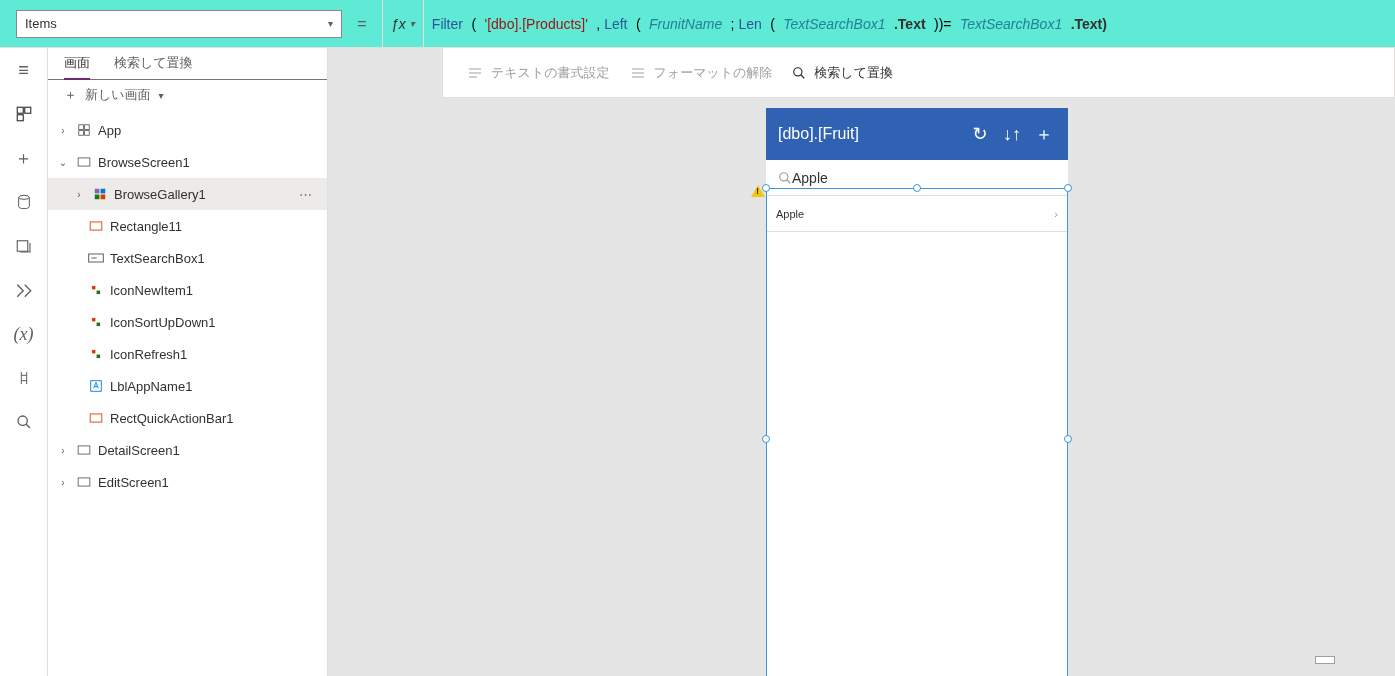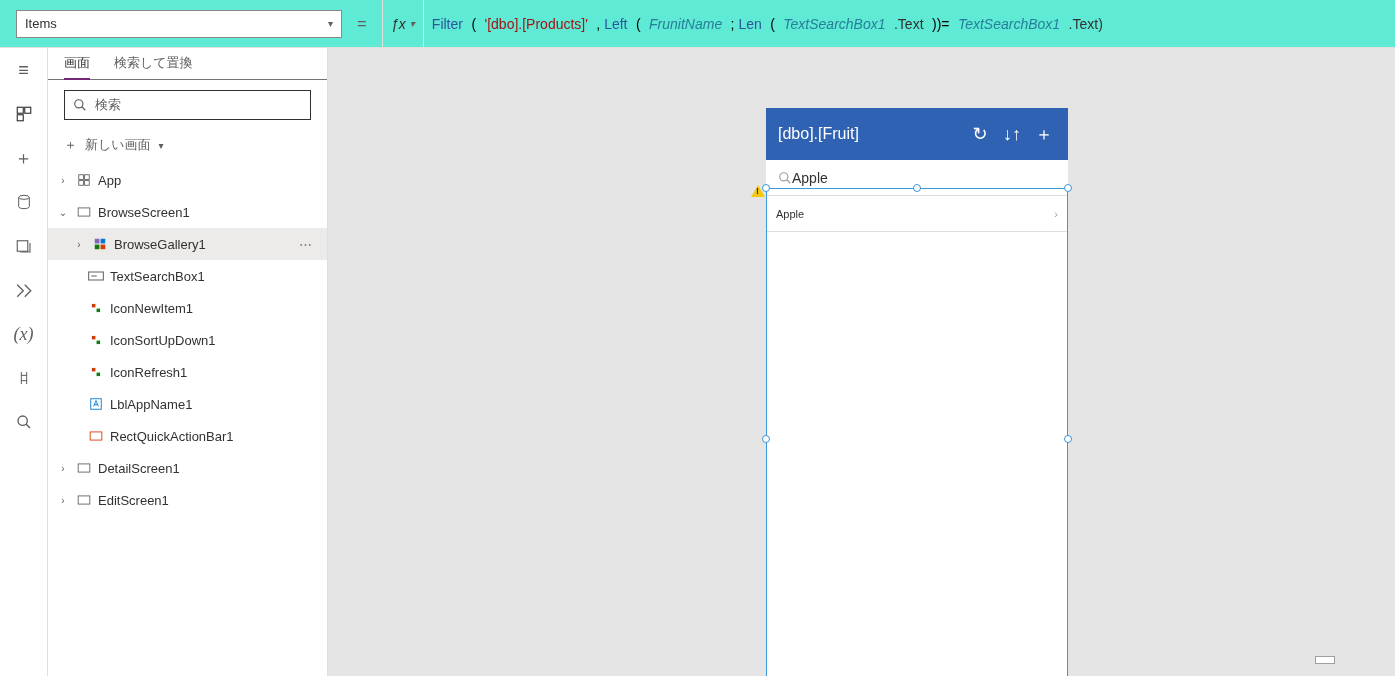--- a/index.html
+++ b/index.html
@@ -5,21 +5,21 @@
   * { box-sizing: border-box; margin: 0; padding: 0; font-family: "Segoe UI", sans-serif; }
   body { width: 1395px; height: 676px; background: #f3f2f1; overflow: hidden; }
 
   
   .formula-row { height: 48px; display: flex; align-items: center; background: #5eead4; border-bottom: 1px solid #e1dfdd; }
   .prop-dd { margin-left: 16px; width: 326px; height: 28px; border: 1px solid #8a8886; background: #fff; display:flex; align-items:center; justify-content:space-between; padding:0 8px; font-size:13px; color:#323130;}
   .eq { width: 40px; text-align:center; color:#605e5c; font-size:16px;}
   .fx-btn { display:flex; align-items:center; gap:4px; padding:0 8px; border-left:1px solid #e1dfdd; border-right:1px solid #e1dfdd; height:100%; font-style:italic; font-size:14px; color:#323130;}
   .fx-btn .chev { font-size:10px; color:#605e5c;}
   .formula-text { flex:1; padding:0 8px; font-family:Consolas,monospace; font-size:14px; white-space:nowrap; overflow:hidden;}
-  .tok-fn{color:#2b579a;} .tok-str{color:#a31515;} .tok-var{color:#267f99; font-style:italic;} .tok-prop{color:#323130;}
+  .tok-fn{color:#2b579a;} .tok-str{color:#a31515;} .tok-var{color:#267f99; font-style:italic;} .tok-prop{color:#323130;font-weight:bold;}
 
   
   .main { display:flex; height:636px;}
   .rail { width:48px; background:#fff; border-right:1px solid #e1dfdd; display:flex; flex-direction:column; align-items:center; padding-top:12px; gap:24px;}
   .rail .ico { width:20px; height:20px; color:#605e5c; display:flex; align-items:center; justify-content:center; font-size:18px; cursor:pointer;}
   .rail .ico.selected { color:#323130; }
   .xico { font-family: "Segoe UI", serif; font-style:italic;}
 
   .tree-panel { width:280px; background:#fff; border-right:1px solid #e1dfdd; }
   .tree-hdr { display:flex; align-items:center; justify-content:space-between; padding:14px 16px 8px 16px;}
@@ -139,27 +139,20 @@
           <path d="M21 21l-6-6"></path>
         </svg>
     </div>
   </div>
 
   <div class="tree-panel">
     <div class="tree-tabs">
       <div class="tab active">画面</div>
       <div class="tab">検索して置換</div>
     </div>
-    <div class="tree-search">
-      <svg width="14" height="14" viewBox="0 0 24 24" fill="none" stroke="#605e5c" stroke-width="2">
-          <circle cx="10" cy="10" r="7"></circle>
-          <path d="M21 21l-6-6"></path>
-        </svg>
-      <span>検索</span>
-    </div>
     <div class="new-screen">
       <span>＋</span>
       <span>新しい画面</span>
       <span style="font-size:10px;">▾</span>
     </div>
 
     <div class="tree-items">
       <div class="tree-item ti-0">
         <span class="tree-caret">›</span>
         <span class="tree-ico">
@@ -189,20 +182,28 @@
               <rect x="13" y="3" width="8" height="8" fill="#0078d4"></rect>
               <rect x="3" y="13" width="8" height="8" fill="#107c10"></rect>
               <rect x="13" y="13" width="8" height="8" fill="#d83b01"></rect>
             </svg>
         </span>
         <span>BrowseGallery1</span>
         <span class="ellips">⋯</span>
       </div>
       <div class="tree-item ti-3">
         <span class="tree-ico">
+            <svg width="14" height="12" viewBox="0 0 24 18" fill="none" stroke="#d83b01" stroke-width="1.5">
+              <rect x="2" y="2" width="20" height="14"></rect>
+            </svg>
+          </span>
+        <span>Rectangle11</span>
+      </div>
+      <div class="tree-item ti-3">
+        <span class="tree-ico">
             <svg width="16" height="10" viewBox="0 0 24 14" fill="none" stroke="#605e5c" stroke-width="1.5">
               <rect x="1" y="1" width="22" height="12"></rect>
               <path d="M5 7h8"></path>
             </svg>
           </span>
         <span>TextSearchBox1</span>
       </div>
       <div class="tree-item ti-3">
         <span class="tree-ico">
             <svg width="14" height="14" viewBox="0 0 24 24" fill="none">
@@ -262,20 +263,41 @@
             <svg width="14" height="12" viewBox="0 0 24 18" fill="none" stroke="#605e5c" stroke-width="1.5">
               <rect x="2" y="2" width="20" height="14"></rect>
             </svg>
           </span>
         <span>EditScreen1</span>
       </div>
     </div>
   </div>
 
   <div class="canvas">
+    <div class="subtoolbar">
+      <div class="grp disabled">
+        <svg width="16" height="14" viewBox="0 0 24 20" fill="none" stroke="#a19f9d" stroke-width="1.5">
+            <path d="M3 4h18M3 10h18M3 16h12"></path>
+          </svg>
+        <span>テキストの書式設定</span>
+      </div>
+      <div class="grp disabled">
+        <svg width="16" height="14" viewBox="0 0 24 20" fill="none" stroke="#a19f9d" stroke-width="1.5">
+            <path d="M3 4h18M3 10h18M3 16h18"></path>
+          </svg>
+        <span>フォーマットの解除</span>
+      </div>
+      <div class="grp active">
+        <svg width="14" height="14" viewBox="0 0 24 24" fill="none" stroke="#323130" stroke-width="2">
+            <circle cx="10" cy="10" r="7"></circle>
+            <path d="M21 21l-6-6"></path>
+          </svg>
+        <span>検索して置換</span>
+      </div>
+    </div>
 
     <div class="device">
       <div class="dev-header">
         <span>[dbo].[Fruit]</span>
         <span class="spacer"></span>
         <span class="hicon">↻</span>
         <span class="hicon">↓↑</span>
         <span class="hicon">＋</span>
       </div>
       <div class="dev-search">

